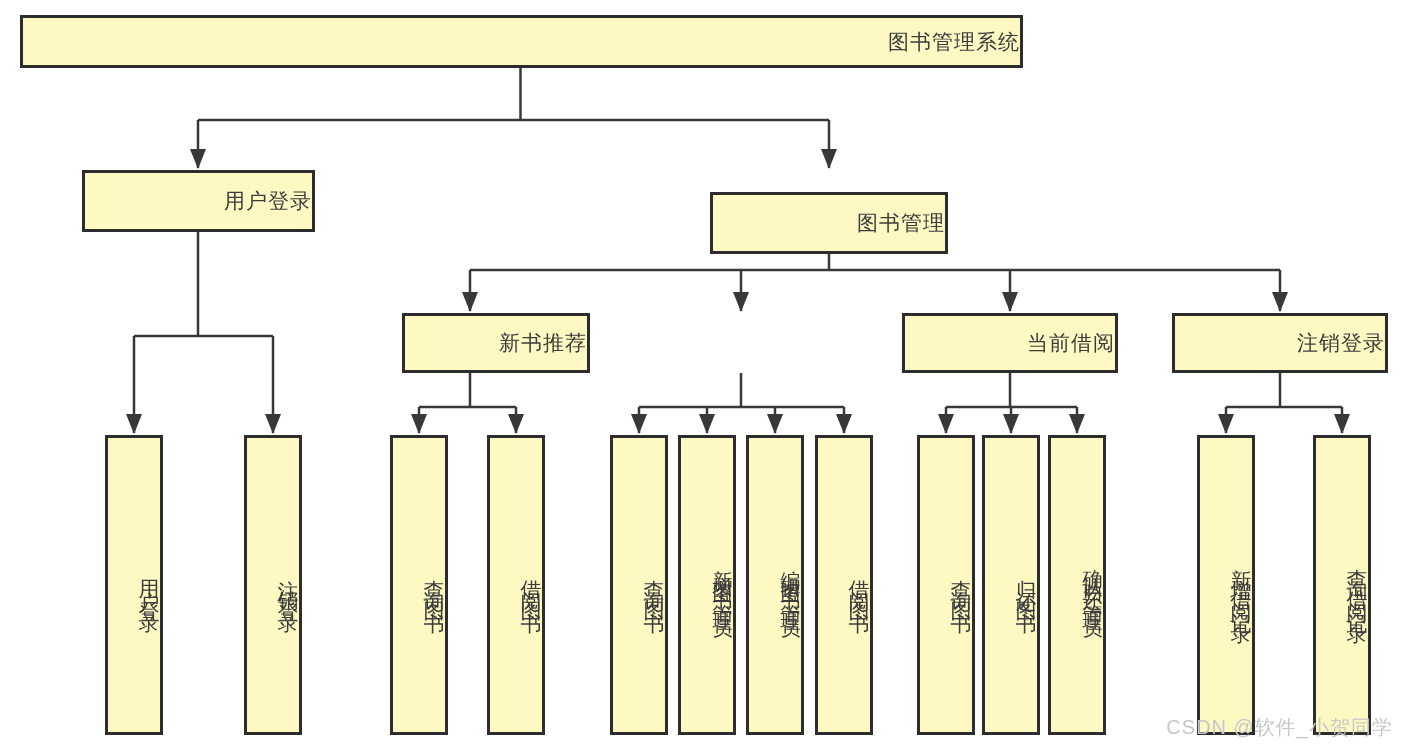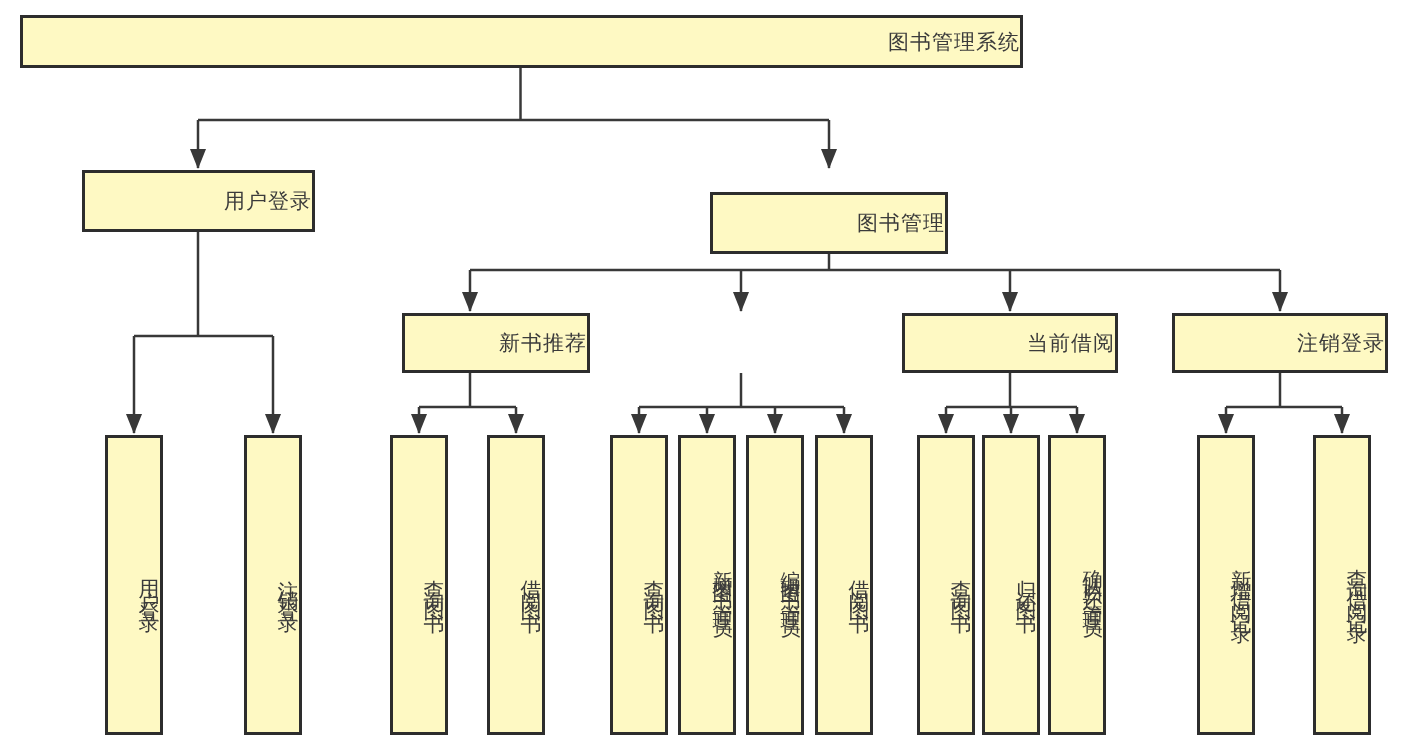--- a/index.html
+++ b/index.html
@@ -187,14 +187,15 @@
     <span class="vtext">确认归还（管理员）</span>
   </div>
 
   <div class="box leaf x1197">
     <span class="vtext">新增借阅记录</span>
   </div>
   <div class="box leaf x1313">
     <span class="vtext">查询借阅记录</span>
   </div>
 
+  <div id="watermark">CSDN @软件_小贺同学</div>
 
 </div>
 
 </body></html>

